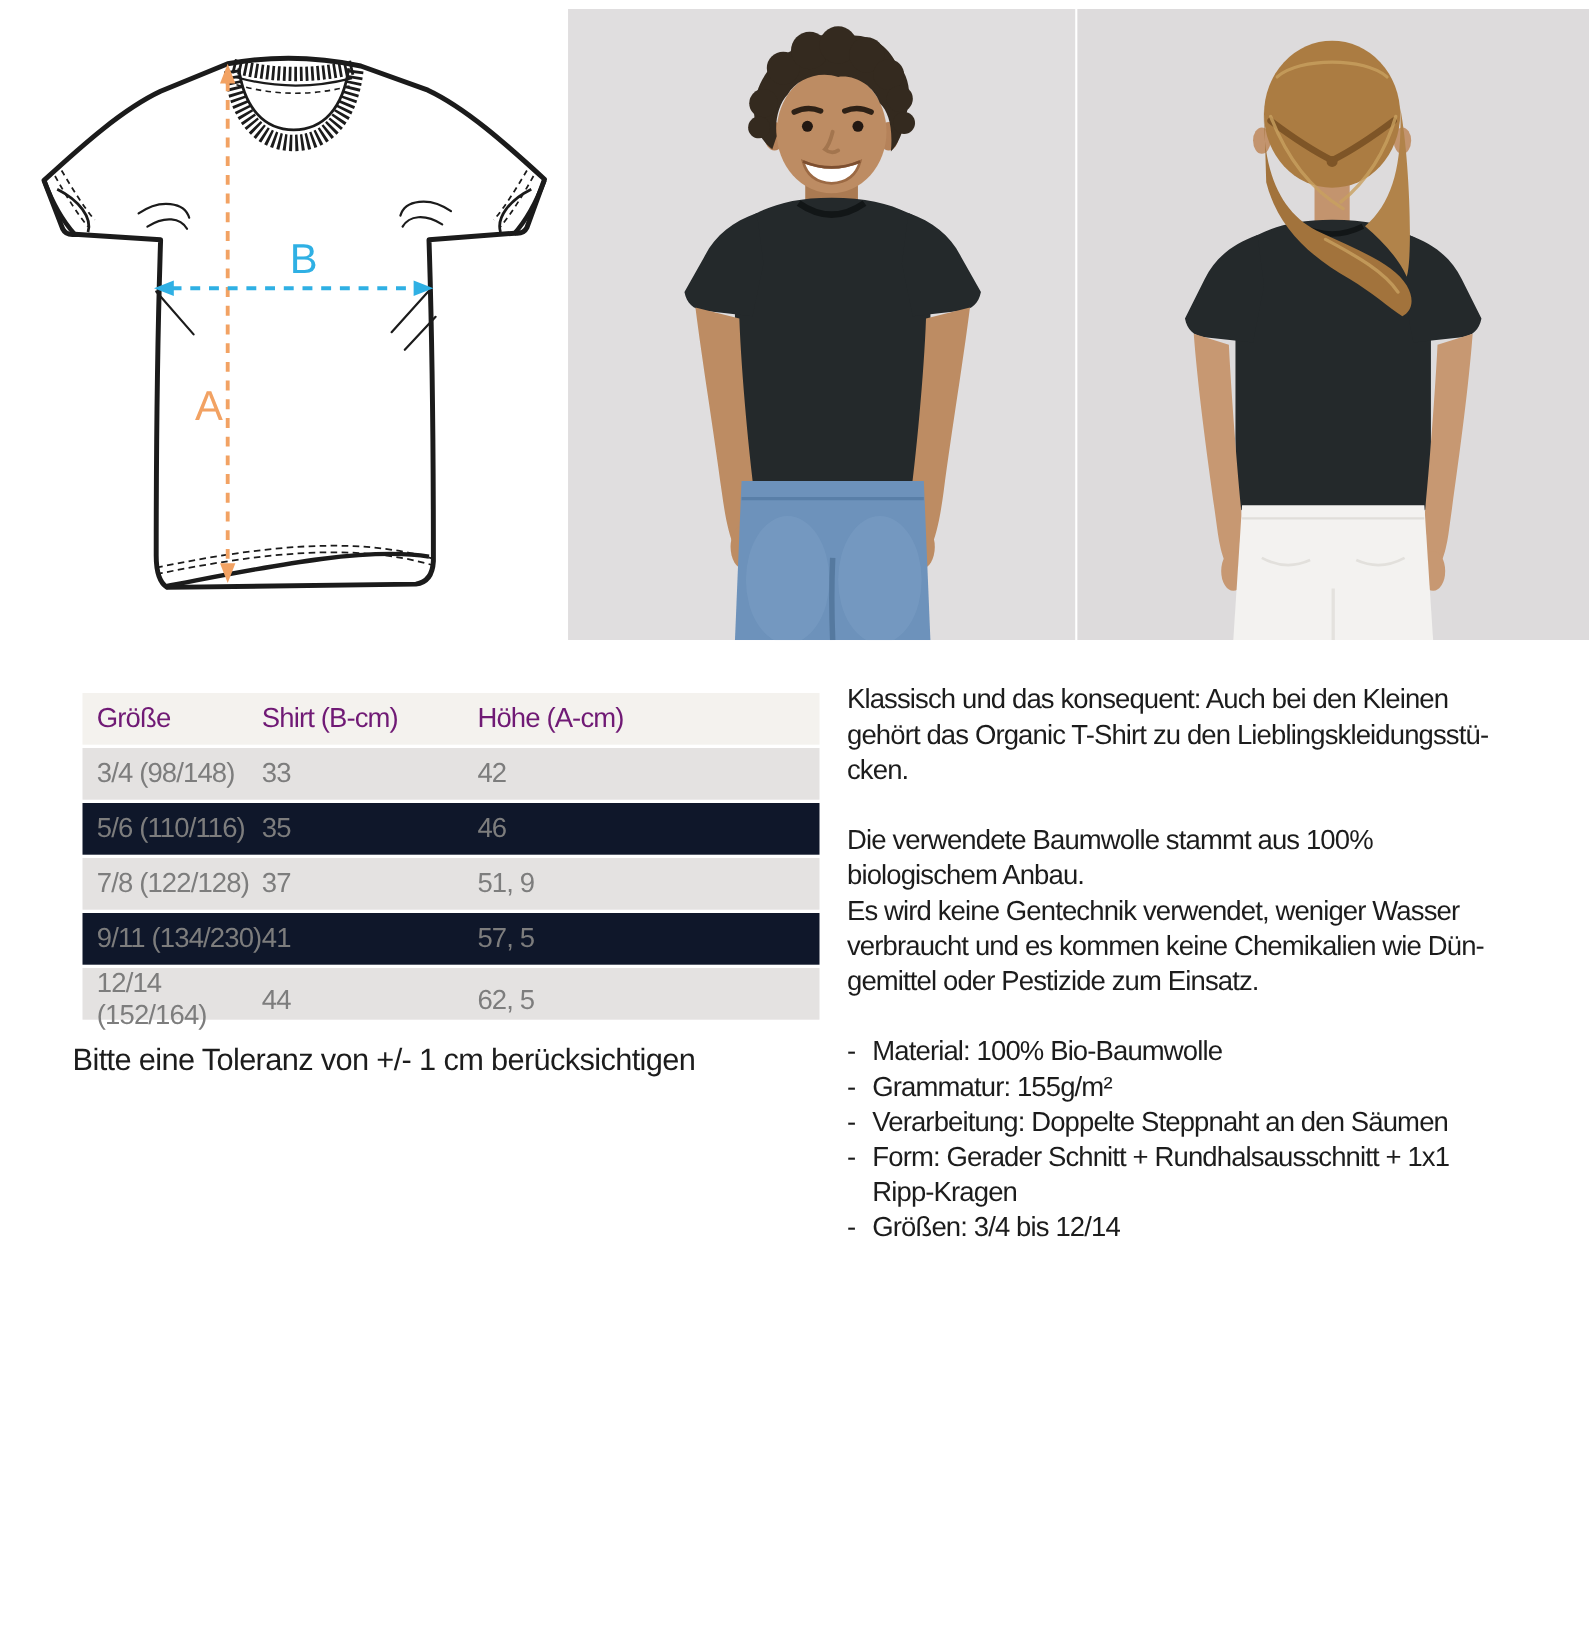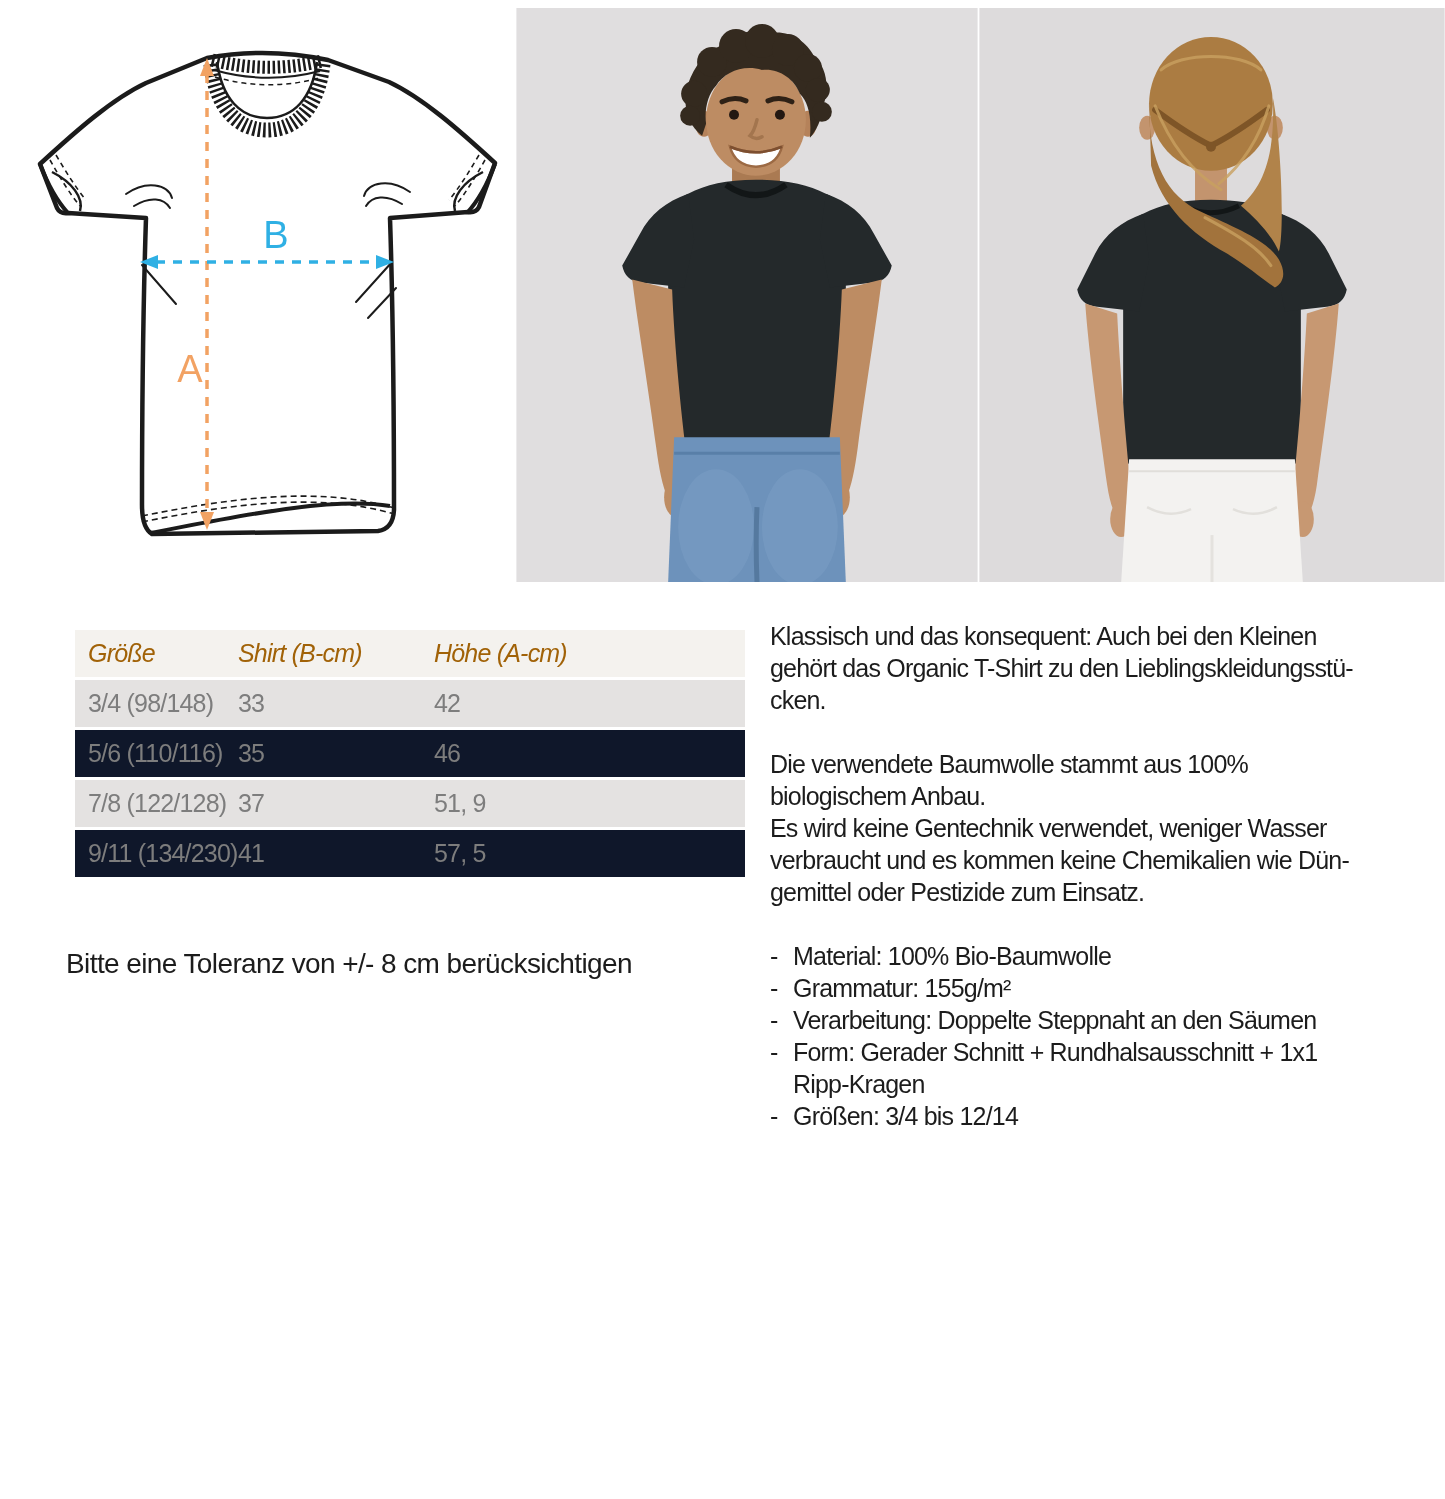--- a/index.html
+++ b/index.html
@@ -16,21 +16,21 @@
   .photo.front { left:516px; width:462px; }
   .photo.back  { left:979px; width:466px; }
   .photo svg { display:block; }
   
   .size-table { position:absolute; left:75px; top:630px; width:670px; }
   .t-row {
     display:grid; grid-template-columns:150px 196px 1fr;
     align-items:center; height:47px; margin-bottom:3px;
     padding-left:13px; font-size:25px; letter-spacing:-0.8px; color:#7d7d7d;
   }
-  .t-row.head { background:#f4f2ee; color:#a16207;font-style:italic; }
+  .t-row.head { background:#f4f2ee; color:#701a75; }
   .t-row.dark { background:#e4e2e1; }
   .t-row.lite { background:#0f172a; }
   .note {
     position:absolute; left:66px; top:948px;
     font-size:28px; letter-spacing:-0.6px; color:#1c1c1c;
   }
   
   .description {
     position:absolute; left:770px; top:620px; width:675px;
     font-size:25px; line-height:32px; letter-spacing:-0.8px; color:#1c1c1c;
@@ -238,23 +238,28 @@
     <div class="t-row dark">
       <span>7/8 (122/128)</span>
       <span>37</span>
       <span>51, 9</span>
     </div>
     <div class="t-row lite">
       <span>9/11 (134/230)</span>
       <span>41</span>
       <span>57, 5</span>
     </div>
-  </div>
-
-  <div class="note">Bitte eine Toleranz von +/- 8 cm berücksichtigen</div>
+    <div class="t-row dark">
+      <span>12/14 (152/164)</span>
+      <span>44</span>
+      <span>62, 5</span>
+    </div>
+  </div>
+
+  <div class="note">Bitte eine Toleranz von +/- 1 cm berücksichtigen</div>
 
   <div class="description">
     <p>Klassisch und das konsequent: Auch bei den Kleinen
 gehört das Organic T-Shirt zu den Lieblingskleidungsstü-
 cken.</p>
     <p>Die verwendete Baumwolle stammt aus 100%
 biologischem Anbau.
 Es wird keine Gentechnik verwendet, weniger Wasser
 verbraucht und es kommen keine Chemikalien wie Dün-
 gemittel oder Pestizide zum Einsatz.</p>

